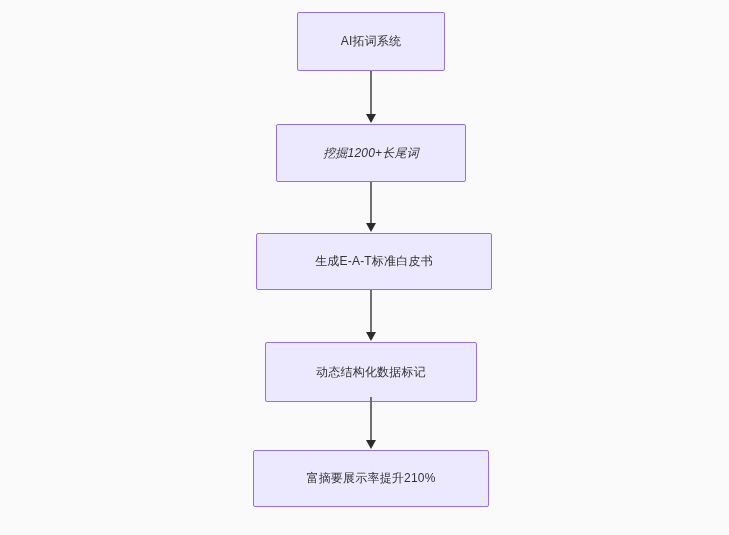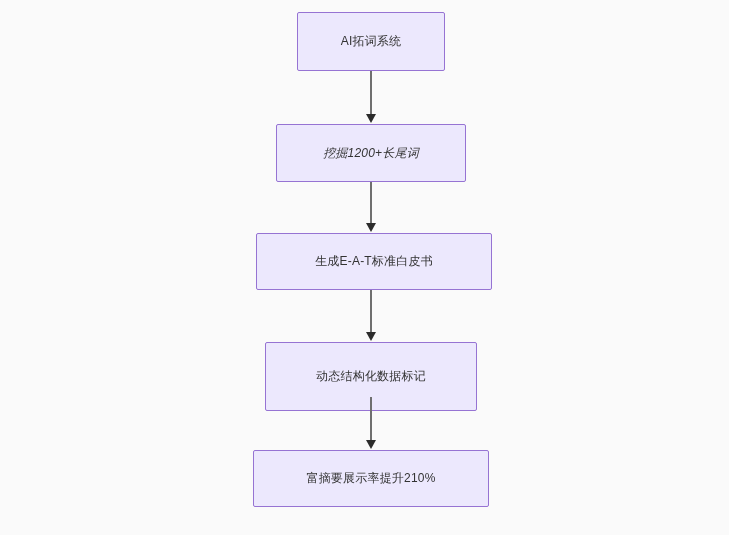--- a/index.html
+++ b/index.html
@@ -66,21 +66,21 @@
   <div class="edge" style="left:370px; top:182px; height:42px;"></div>
   <div class="arrowhead" style="left:365.5px; top:223px;"></div>
 
   <div class="node" style="left:256px; top:233px; width:236px; height:57px;">
     <span>生成E-A-T标准白皮书</span>
   </div>
 
   <div class="edge" style="left:370px; top:290px; height:43px;"></div>
   <div class="arrowhead" style="left:365.5px; top:332px;"></div>
 
-  <div class="node" style="left:265px; top:342px; width:212px; height:69px;">
+  <div class="node" style="left:265px; top:342px; width:212px; height:60px;">
     <span>动态结构化数据标记</span>
   </div>
 
   <div class="edge" style="left:370px; top:397px; height:44px;"></div>
   <div class="arrowhead" style="left:365.5px; top:440px;"></div>
 
   <div class="node" style="left:253px; top:450px; width:236px; height:57px;">
     <span>富摘要展示率提升210%</span>
   </div>
 

